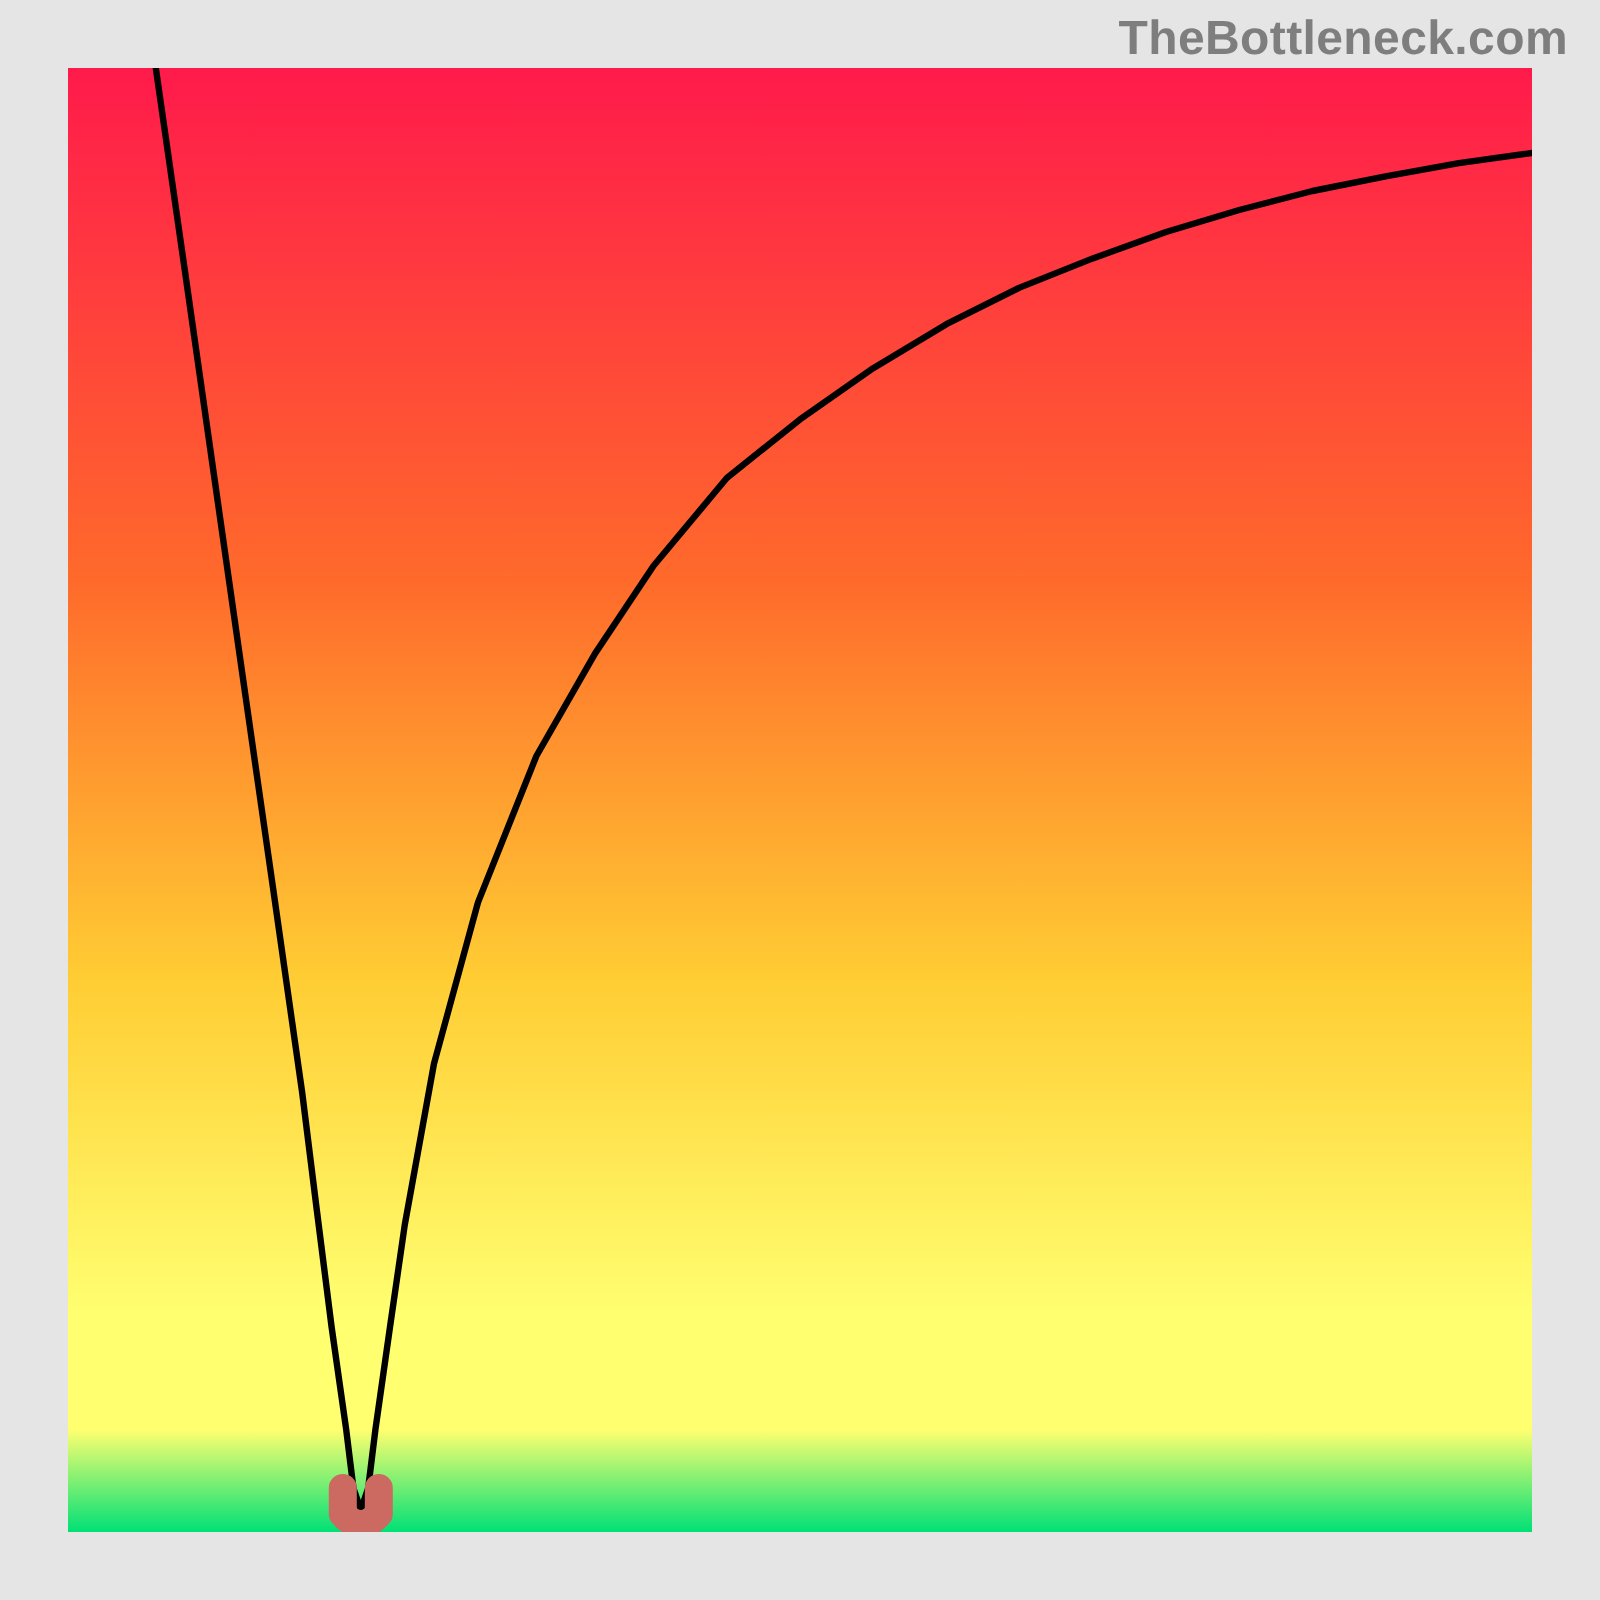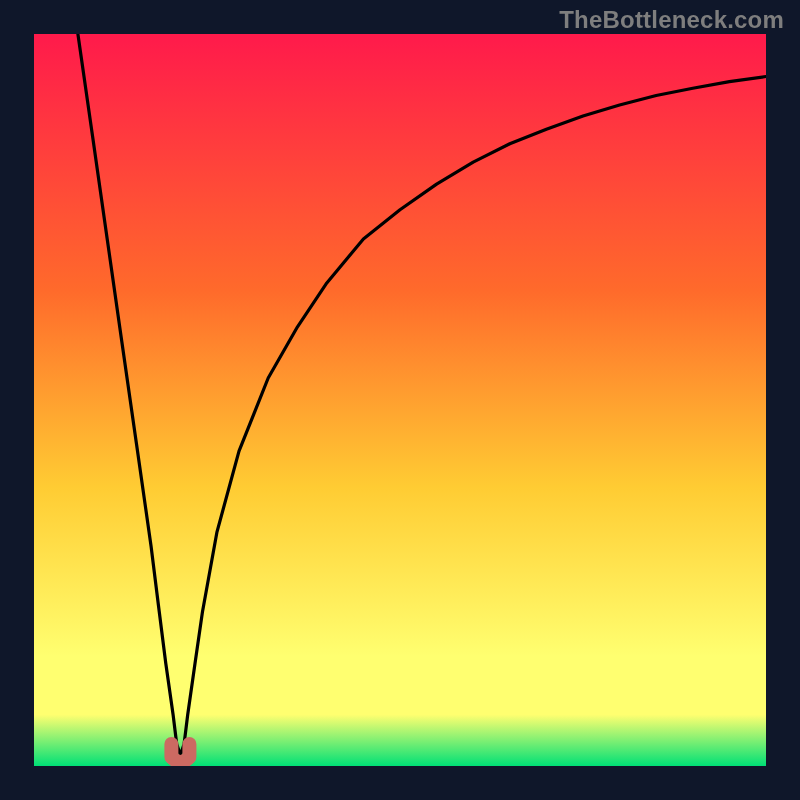--- a/index.html
+++ b/index.html
@@ -9,21 +9,21 @@
     height: 800px;
     background: #000;
     overflow: hidden;
   }
   .frame {
     position: absolute;
     left: 0;
     top: 0;
     width: 800px;
     height: 800px;
-    background: #0f172a;
+    background: #e5e5e5;
     text-align: right;
   }
   .plot {
     position: absolute;
     left: 34px;
     top: 34px;
     width: 732px;
     height: 732px;
     overflow: hidden;
   }

